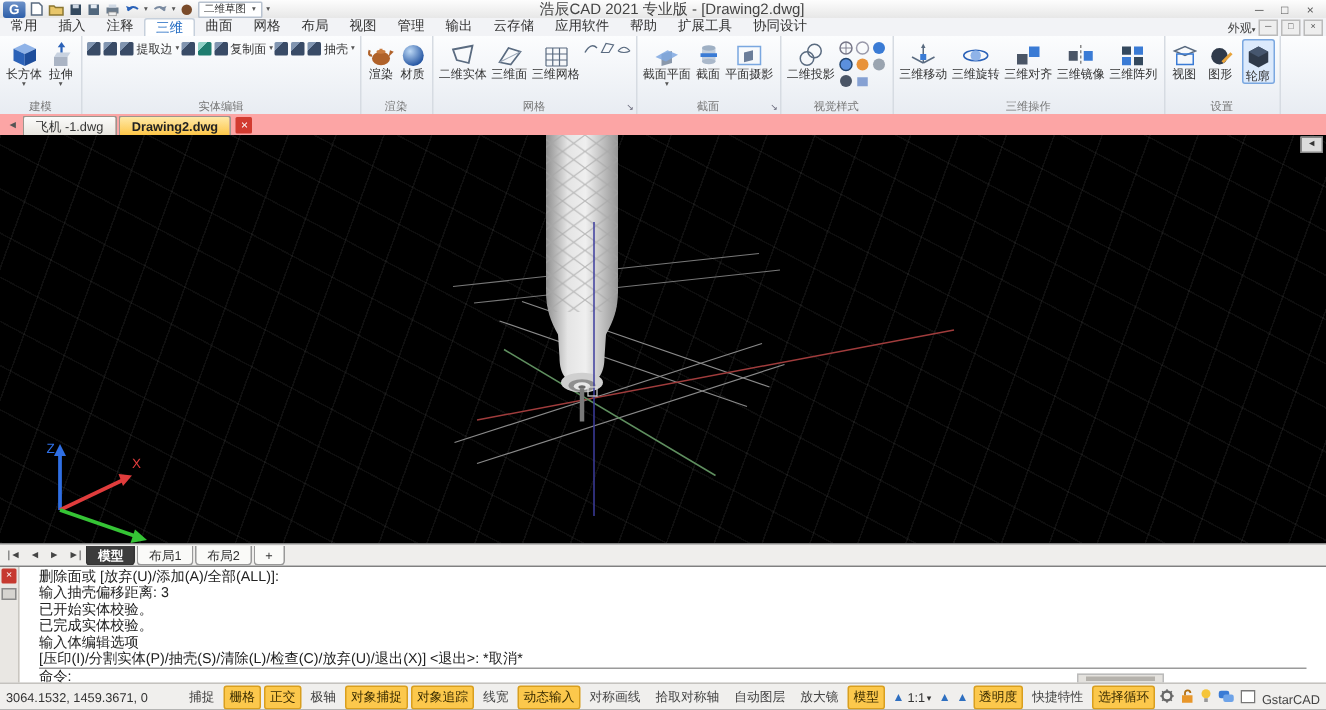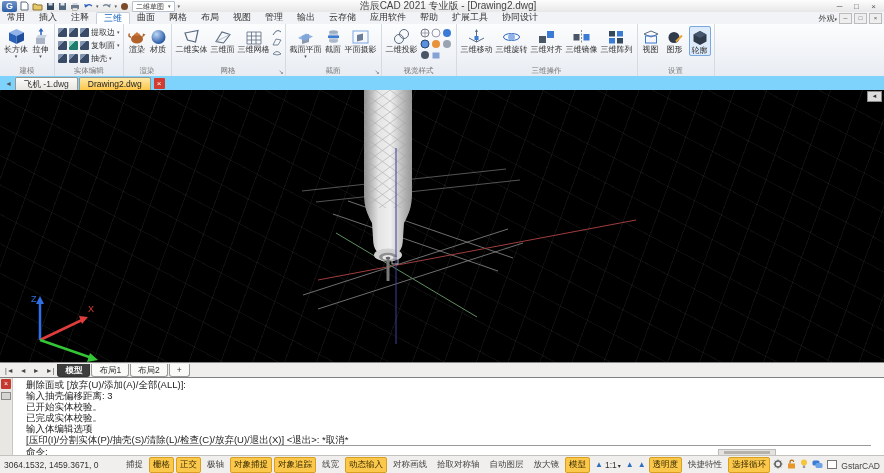--- a/index.html
+++ b/index.html
@@ -29,33 +29,33 @@
 .ribbon{position:absolute;top:24px;left:0;right:0;height:52px;background:linear-gradient(#fcfdfe,#e8ecf2);
         border-bottom:1px solid #c2cad4;display:flex}
 .rgroup{height:100%;border-right:1px solid #d6dbe2;display:flex;flex-direction:column;flex:0 0 auto}
 .rbody{flex:1;display:flex;align-items:flex-start;padding:2px 3px 0;gap:1px}
 .rlabel{position:relative;height:10px;font-size:7.5px;color:#777;text-align:center;line-height:10px;white-space:nowrap;padding:0 6px}
 .launcher{position:absolute;right:1px;bottom:1px;font-size:6px;color:#667;line-height:6px}
 .bigbtn{display:flex;flex-direction:column;align-items:center;font-size:8px;color:#333;line-height:9px;padding:0 1px}
 .bigbtn .ic{height:19px;display:flex;align-items:flex-end;justify-content:center}
 .bigbtn .cap{font-size:5px;line-height:5px;color:#555}
 .bigbtn.sel{border:1px solid #7aa7e0;background:#dceafc;border-radius:2px}
-.secol{display:flex;flex-direction:column;gap:1px}
+.secol{display:flex;flex-direction:row;gap:1px}
 .serow{display:flex;align-items:center;gap:2px;height:12px;font-size:8px;color:#333;white-space:nowrap}
 .scube{width:9px;height:9px;border-radius:1px;background:linear-gradient(135deg,#8195b0 0 35%,#394b66 35%);display:inline-block}
 .scube.x{background:linear-gradient(135deg,#8fd0c5 0 35%,#1f7d6f 35%)}
 .mini{width:10px;height:9px;display:flex;align-items:center;justify-content:center}
 .vgrid{display:grid;grid-template-columns:repeat(3,11px);grid-auto-rows:11px;align-items:center;justify-items:center;margin-top:1px}
 
-.doctabbar{position:absolute;top:76px;left:0;right:0;height:14px;background:#7dd3fc;border-bottom:2px solid #15803d;
+.doctabbar{position:absolute;top:76px;left:0;right:0;height:14px;background:#fca5a5;border-bottom:2px solid #15803d;
            display:flex;align-items:center;padding-left:2px}
 .dscroll{font-size:7px;color:#555;padding:0 3px;line-height:13px}
 .dtab{font-size:8.5px;line-height:12px;padding:0 8px;background:linear-gradient(#fbfbfa,#e8e6e0);
       border:1px solid #9a968e;border-bottom:none;border-radius:2px 2px 0 0;margin-right:1px;color:#333;white-space:nowrap}
-.dtab.active{background:linear-gradient(#ffe9a8,#fdc648);font-weight:normal;color:#222}
+.dtab.active{background:linear-gradient(#ffe9a8,#fdc648);font-weight:bold;color:#222}
 .dclose{width:11px;height:11px;background:#d23b30;color:#fff;font-size:8px;line-height:11px;text-align:center;
         border-radius:1px;margin:0 0 1px 2px}
 
 .viewport{position:absolute;top:90px;left:0;right:0;height:272px;background-color:#000;
   background-image:repeating-linear-gradient(110deg,rgba(255,255,255,.06) 0 1px,transparent 1px 30px),
                    repeating-linear-gradient(28deg,rgba(255,255,255,.05) 0 1px,transparent 1px 26px)}
 .viewport svg{position:absolute;top:0;left:0}
 .vcollapse{position:absolute;top:1px;right:2px;width:13px;height:9px;background:#dcdcdc;border:1px solid #888;
            font-size:6px;line-height:8px;text-align:center;color:#333;z-index:3}
 

